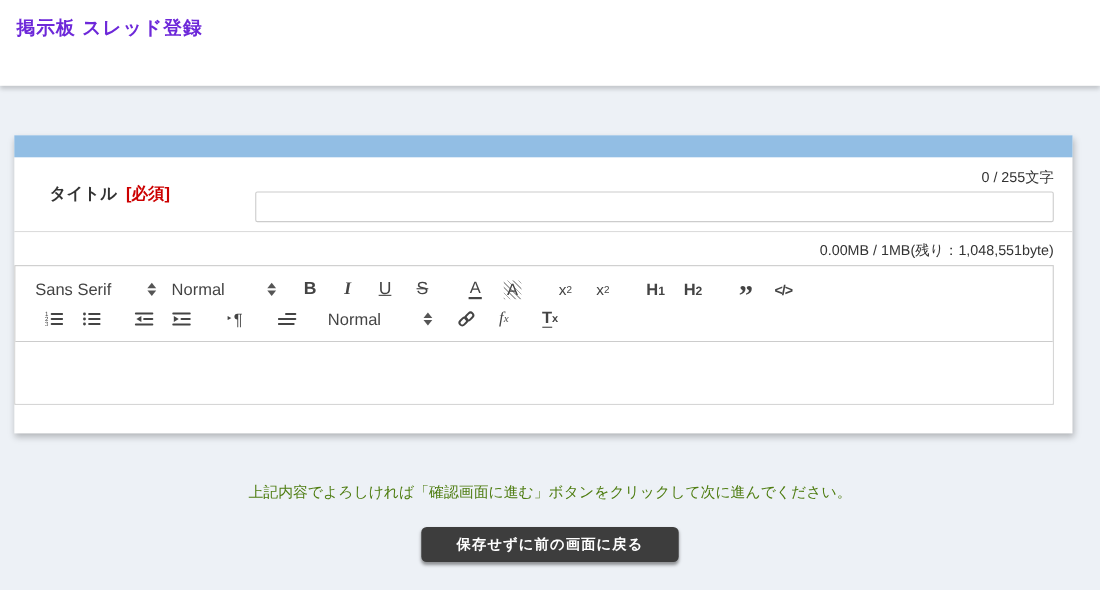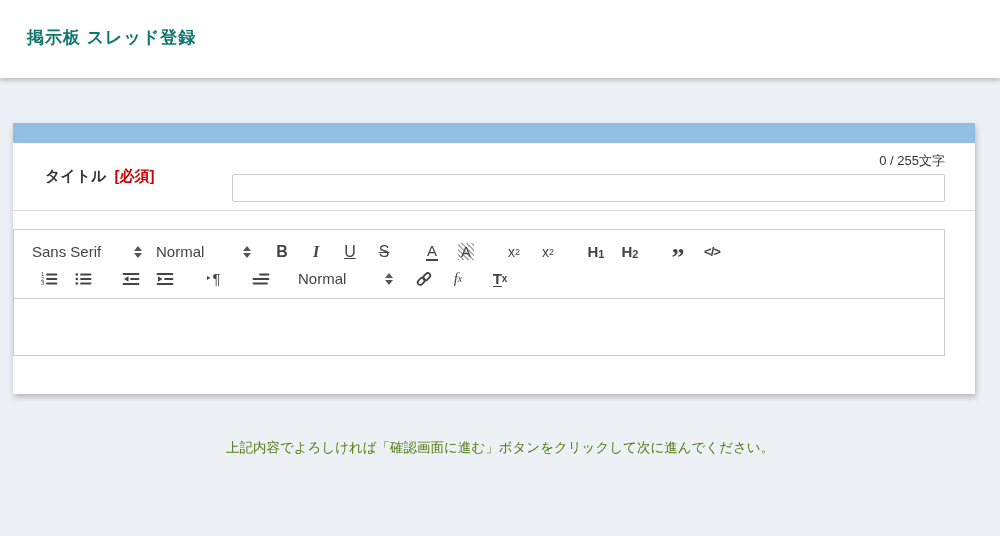--- a/index.html
+++ b/index.html
@@ -8,38 +8,38 @@
     background:#edf1f6;
     font-family:"Liberation Sans","DejaVu Sans",sans-serif;
     color:#333;
   }
   
   .app-header{
     position:absolute;left:0;top:0;width:1000px;height:78px;
     background:#ffffff;box-shadow:0 3px 4px rgba(0,0,0,.18);z-index:3;
   }
   .app-header .page-title{
-    margin:12px;padding:14px 0 0 15px;font-size:17px;font-weight:bold;
-    color:#0f766e;letter-spacing:1px;
+    margin:0;padding:14px 0 0 15px;font-size:17px;font-weight:bold;
+    color:#6d28d9;letter-spacing:1px;
   }
   
   .panel{
     position:absolute;left:13px;top:123px;width:962px;
     background:#fff;box-shadow:1px 3px 6px rgba(0,0,0,.25);z-index:2;
   }
   .panel-bar{height:20px;background:var(--accent-bar,#92bee4);}
   .form-row{display:flex;align-items:center;}
   .row-title{height:67px;}
   .row-desc{height:183px;border-top:1px solid #dcdcdc;}
   .cell-label{
     width:219px;box-sizing:border-box;padding-left:32px;
     font-size:15px;font-weight:bold;color:#333;flex:none;
   }
   .required-badge{color:var(--required-text,#cc0000);margin-left:4px;}
-  .cell-content{flex:1;padding-right:30px;min-width:0;}
+  .cell-content{flex:1;padding-right:17px;min-width:0;}
   .counter{
     text-align:right;font-size:13px;color:#333;line-height:16px;margin:2px 0 5px 0;
   }
   .title-input{
     display:block;width:100%;height:28px;box-sizing:border-box;
     border:1px solid #ccc;border-radius:2px;background:#fff;
     font-size:14px;padding:0 6px;outline:none;
   }
   
   .editor{border:1px solid #ccc;margin-bottom:20px;background:#fff;}
@@ -128,20 +128,21 @@
       <span class="required-badge">[必須]</span>
     </div>
     <div class="cell-content">
       <div class="counter">0 / 255文字</div>
       <input class="title-input" type="text" value="" style="">
     </div>
   </div>
 
   <div class="form-row row-desc">
     <div class="cell-content">
+      <div class="counter">0.00MB / 1MB(残り：1,048,551byte)</div>
 
       <div class="editor">
         <div class="editor-toolbar">
 
           <div class="tb-row">
             <div class="picker picker-font">
               <span class="picker-label">Sans Serif</span>
               <span class="picker-arrows">
                   <span class="up"></span>
                   <span class="down"></span>
@@ -277,13 +278,14 @@
         </div>
         <div class="editor-content"></div>
       </div>
     </div>
   </div>
 </div>
 
 <div class="instruction">上記内容でよろしければ「確認画面に進む」ボタンをクリックして次に進んでください。</div>
 
 <div class="button-row">
+  <button class="action-button">保存せずに前の画面に戻る</button>
 </div>
 
 </body></html>

